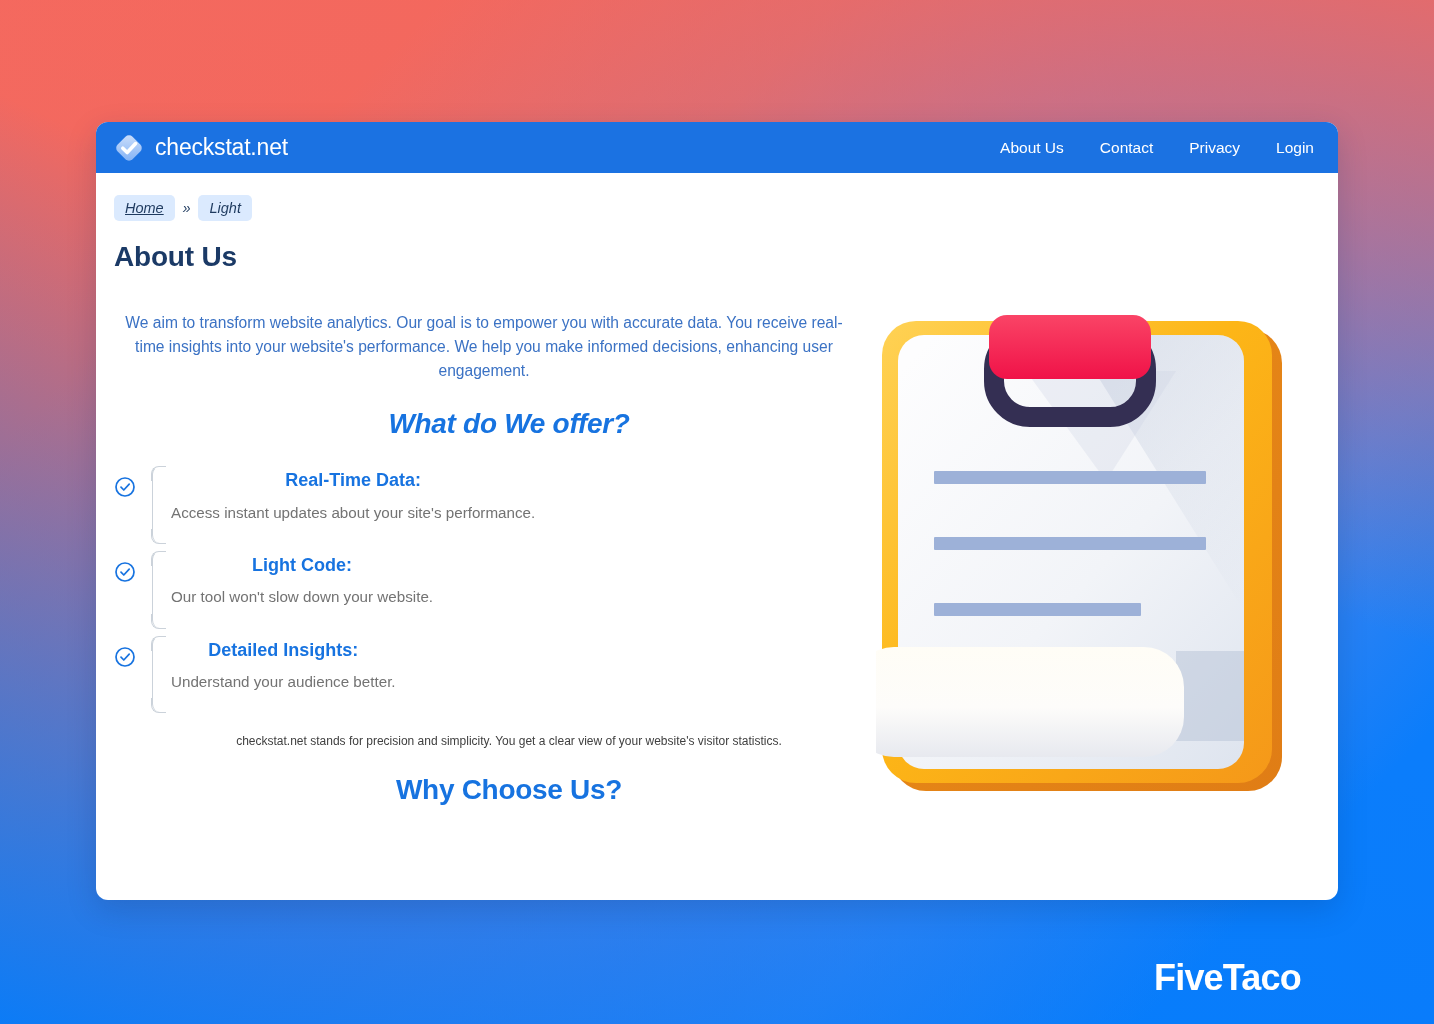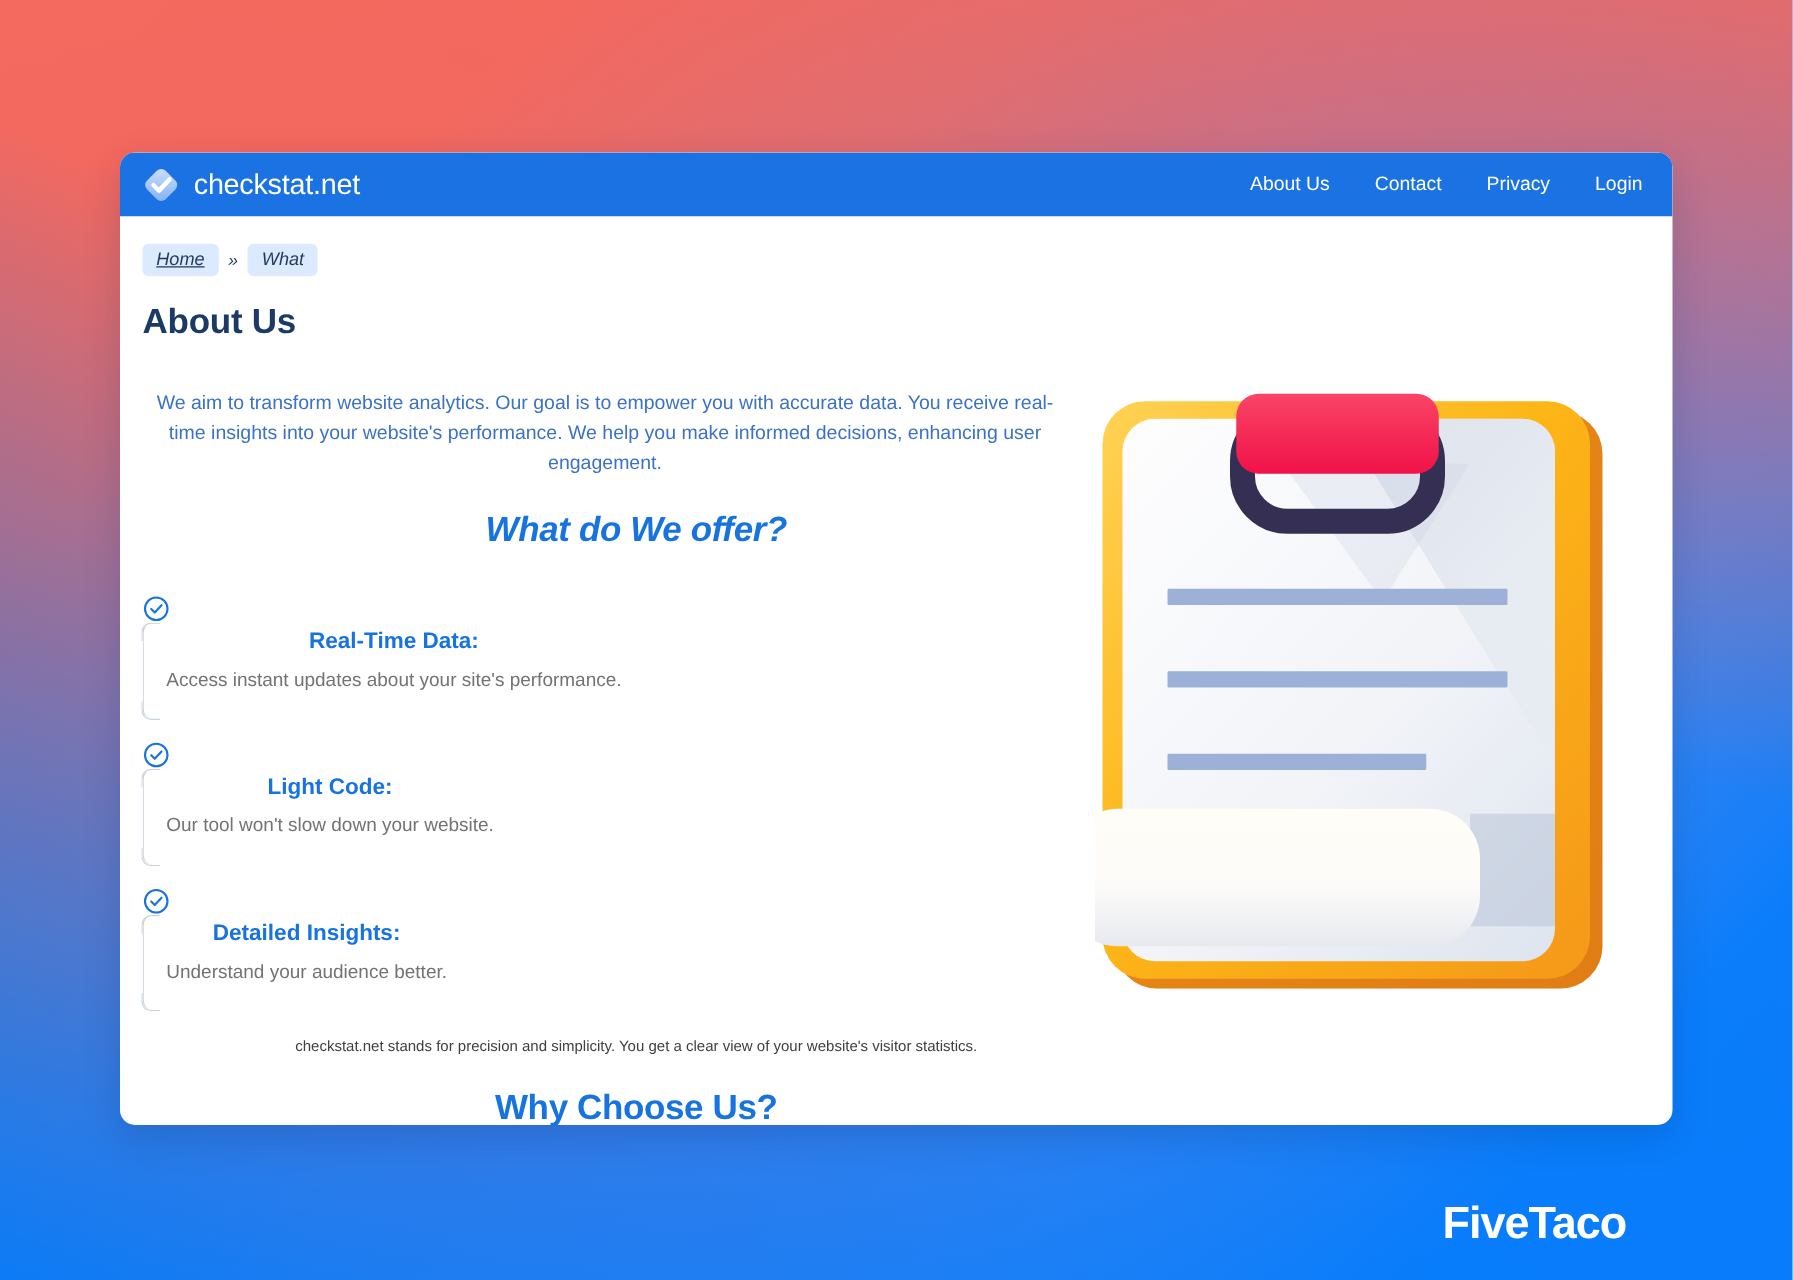--- a/index.html
+++ b/index.html
@@ -168,21 +168,20 @@
     margin-top: 26px;
     list-style: none;
   }
 
   .feature {
     display: flex;
     align-items: flex-start;
     gap: 0;
     position: relative;
     margin-bottom: 8px;
-    flex-direction: column;
   }
 
   .feature-check {
     width: 22px;
     flex: 0 0 22px;
     margin-top: 10px;
     margin-right: 16px;
   }
   .feature-check svg { display: block; }
 
@@ -297,21 +296,21 @@
       <a href="#">Privacy</a>
       <a href="#">Login</a>
     </nav>
   </div>
 
   <div class="content">
 
     <div class="breadcrumb">
       <a href="#" class="crumb link">Home</a>
       <span class="crumb-sep">»</span>
-      <span class="crumb">What</span>
+      <span class="crumb">Light</span>
     </div>
 
     <h1 class="page-title">About Us</h1>
 
     <div class="cols">
 
       <div class="col-left">
 
         <p class="intro">We aim to transform website analytics. Our goal is to empower you with accurate data. You receive real-time insights into your website's performance. We help you make informed decisions, enhancing user engagement.</p>
 

